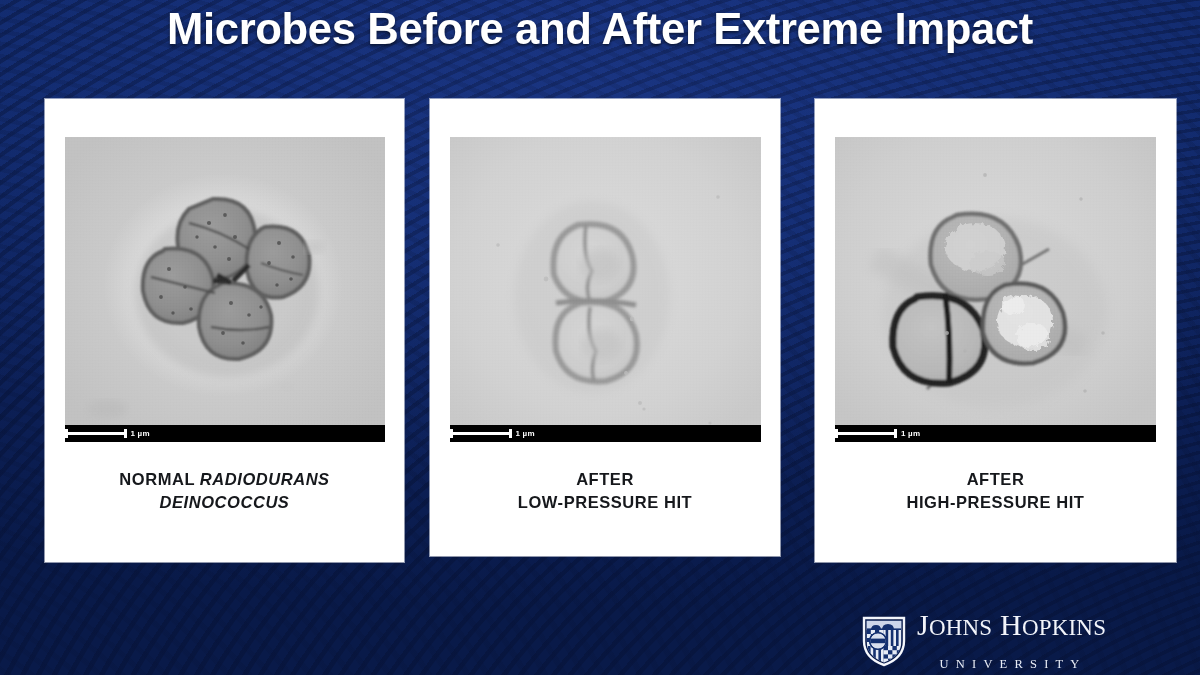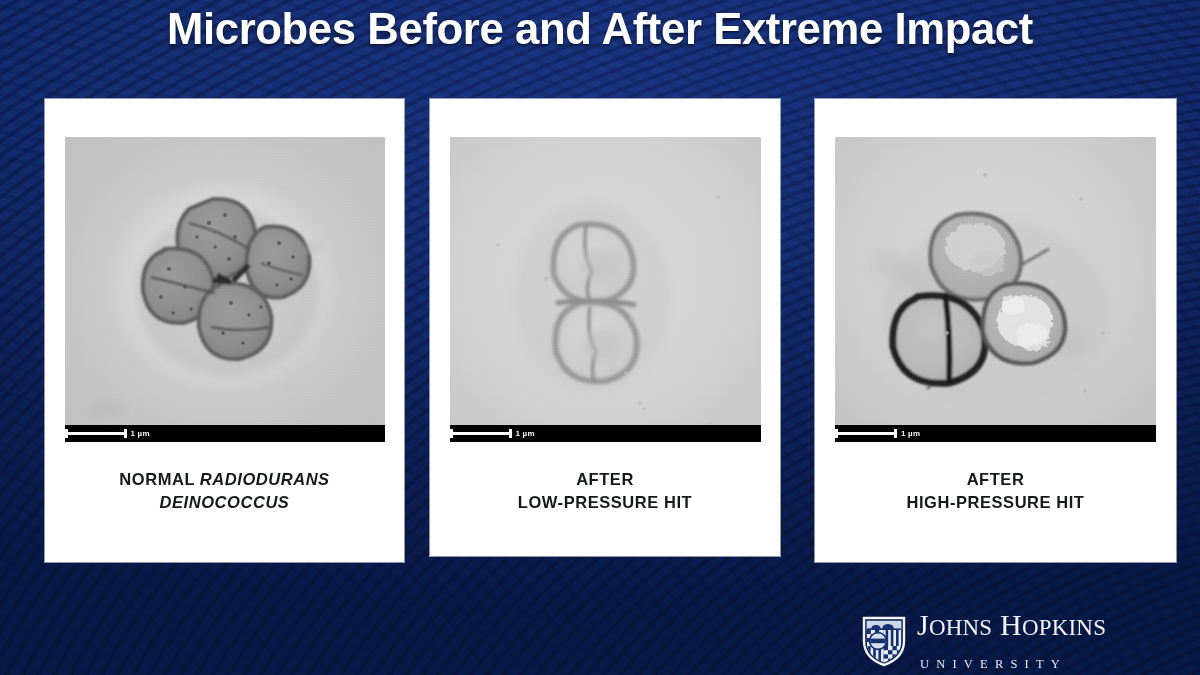--- a/index.html
+++ b/index.html
@@ -170,21 +170,21 @@
     position: absolute;
     left: 862px;
     top: 612px;
     width: 280px;
     height: 58px;
     display: flex;
     align-items: center;
     gap: 11px;
   }
   .jhu-shield { width: 44px; height: 52px; flex: 0 0 auto; }
-  .jhu-words { display: flex; flex-direction: column; }
+  .jhu-words { display: flex; flex-direction: column; align-items: center; }
   .jhu-name {
     color: #f2f4fa;
     font-family: "Liberation Serif", serif;
     font-size: 30px;
     line-height: 30px;
     letter-spacing: .2px;
     font-weight: 400;
   }
   .jhu-name .cap { font-size: 30px; }
   .jhu-name .sc  { font-size: 23px; }

